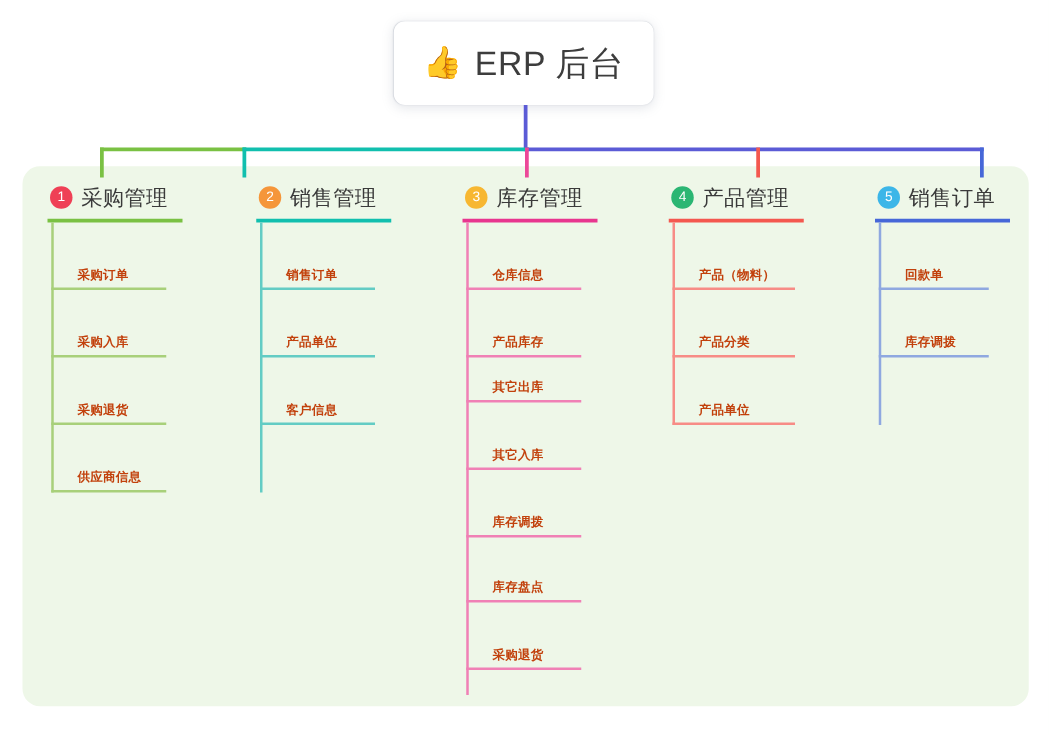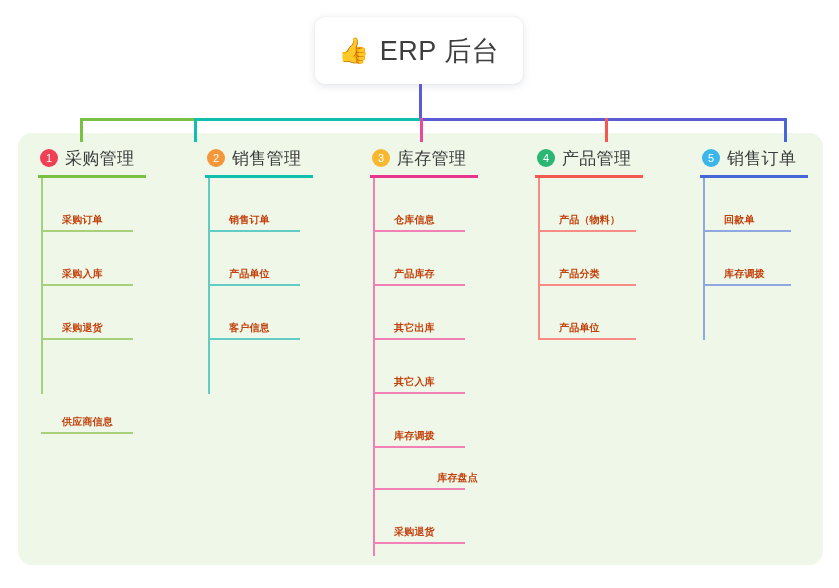--- a/index.html
+++ b/index.html
@@ -174,21 +174,21 @@
             <div class="item-rule" style="width: 92px; background: rgb(168, 208, 122);"></div>
           </div>
           <div class="item" style="height: 54px;">
             <span class="item-label">采购入库</span>
             <div class="item-rule" style="width: 92px; background: rgb(168, 208, 122);"></div>
           </div>
           <div class="item" style="height: 54px;">
             <span class="item-label">采购退货</span>
             <div class="item-rule" style="width: 92px; background: rgb(168, 208, 122);"></div>
           </div>
-          <div class="item" style="height: 54px; margin-top: 40px;">
+          <div class="item" style="height: 54px;">
             <span class="item-label">供应商信息</span>
             <div class="item-rule" style="width: 92px; background: rgb(168, 208, 122);"></div>
           </div>
         </div>
       </div>
       <div class="column" style="left: 205px;">
         <div class="col-head">
           <span class="badge" style="background: rgb(245, 150, 58);">2</span>
           <span class="col-title">销售管理</span>
         </div>
@@ -218,33 +218,33 @@
         <div class="items" style="height: 378px;">
           <div class="spine" style="height: 378px; background: rgb(240, 128, 181);"></div>
           <div class="item" style="height: 54px;">
             <span class="item-label">仓库信息</span>
             <div class="item-rule" style="width: 92px; background: rgb(240, 128, 181);"></div>
           </div>
           <div class="item" style="height: 54px; text-align: center;">
             <span class="item-label">产品库存</span>
             <div class="item-rule" style="width: 92px; background: rgb(240, 128, 181);"></div>
           </div>
-          <div class="item" style="height: 54px;">
+          <div class="item" style="height: 36px;">
             <span class="item-label">其它出库</span>
             <div class="item-rule" style="width: 92px; background: rgb(240, 128, 181);"></div>
           </div>
           <div class="item" style="height: 54px;">
             <span class="item-label">其它入库</span>
             <div class="item-rule" style="width: 92px; background: rgb(240, 128, 181);"></div>
           </div>
           <div class="item" style="height: 54px;">
             <span class="item-label">库存调拨</span>
             <div class="item-rule" style="width: 92px; background: rgb(240, 128, 181);"></div>
           </div>
-          <div class="item" style="height: 42px; justify-content: flex-end;">
+          <div class="item" style="height: 52px;">
             <span class="item-label">库存盘点</span>
             <div class="item-rule" style="width: 92px; background: rgb(240, 128, 181);"></div>
           </div>
           <div class="item" style="height: 54px;">
             <span class="item-label">采购退货</span>
             <div class="item-rule" style="width: 92px; background: rgb(240, 128, 181);"></div>
           </div>
         </div>
       </div>
       <div class="column" style="left: 535px;">

